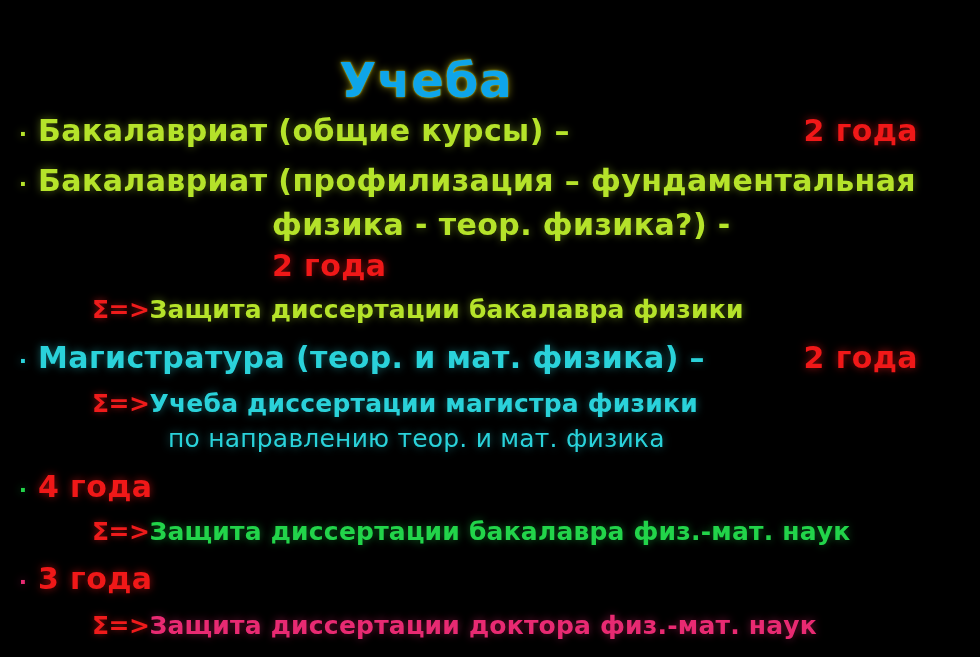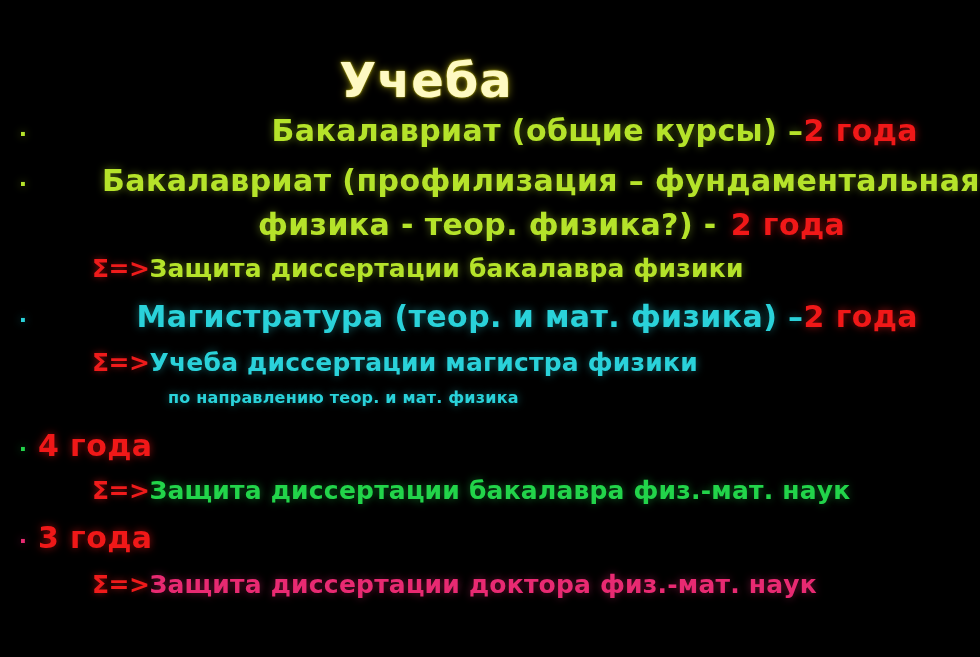--- a/index.html
+++ b/index.html
@@ -23,21 +23,21 @@
   .title {
     position: absolute;
     top: 52px;
     left: 0;
     width: 852px;
     text-align: center;
     font-family: "DejaVu Sans", sans-serif;
     font-weight: bold;
     font-size: 48px;
     letter-spacing: 1px;
-    color: #fef9c3;
+    color: #0ea5e9;
     text-shadow: 0 0 9px rgba(242,231,28,0.55), 0 0 2px rgba(242,231,28,0.9);
   }
 
   
   .body {
     position: absolute;
     top: 110px;
     left: 0;
     width: 980px;
   }
@@ -59,21 +59,20 @@
   .bullet {
     flex: 0 0 auto;
     width: 30px;
     text-align: center;
     font-size: 22px;
     line-height: 41px;
   }
   .row-main {
     flex: 1 1 auto;
     letter-spacing: 0.4px;
-    text-align: right;
   }
   .row-dur {
     flex: 0 0 auto;
     color: #f01818;
     text-shadow: 0 0 8px rgba(240,24,24,0.6);
     padding-right: 62px;
     letter-spacing: 0.4px;
   }
 
   
@@ -82,20 +81,21 @@
     display: flex;
     align-items: baseline;
     justify-content: flex-start;
     padding-left: 258px;
     font-family: "DejaVu Sans", sans-serif;
     font-weight: bold;
     font-size: 30px;
     line-height: 41px;
     white-space: nowrap;
     letter-spacing: 0.4px;
+    flex-direction: column;
   }
   .row-cont .cont-dur {
     color: #f01818;
     text-shadow: 0 0 8px rgba(240,24,24,0.6);
     margin-left: 14px;
   }
 
   
   .subrow {
     display: flex;
@@ -111,22 +111,22 @@
     color: #ef1b1b;
     text-shadow: 0 0 7px rgba(239,27,27,0.55);
     letter-spacing: -0.5px;
   }
   .sub-text {
     flex: 0 0 auto;
     letter-spacing: 0.2px;
   }
   .subrow-cont {
     font-family: "DejaVu Sans", sans-serif;
-    font-weight: bold;
-    font-size: 16px;
+    font-weight: normal;
+    font-size: 25px;
     line-height: 35px;
     white-space: nowrap;
     letter-spacing: 0.2px;
   }
 
   
   .c-lime   { color: #b5e32a; text-shadow: 0 0 8px rgba(181,227,42,0.45); }
   .c-cyan   { color: #2ad2da; text-shadow: 0 0 8px rgba(42,210,218,0.45); }
   .c-green  { color: #22d44a; text-shadow: 0 0 8px rgba(34,212,74,0.45); }
   .c-pink   { color: #e82a72; text-shadow: 0 0 8px rgba(232,42,114,0.45); }

